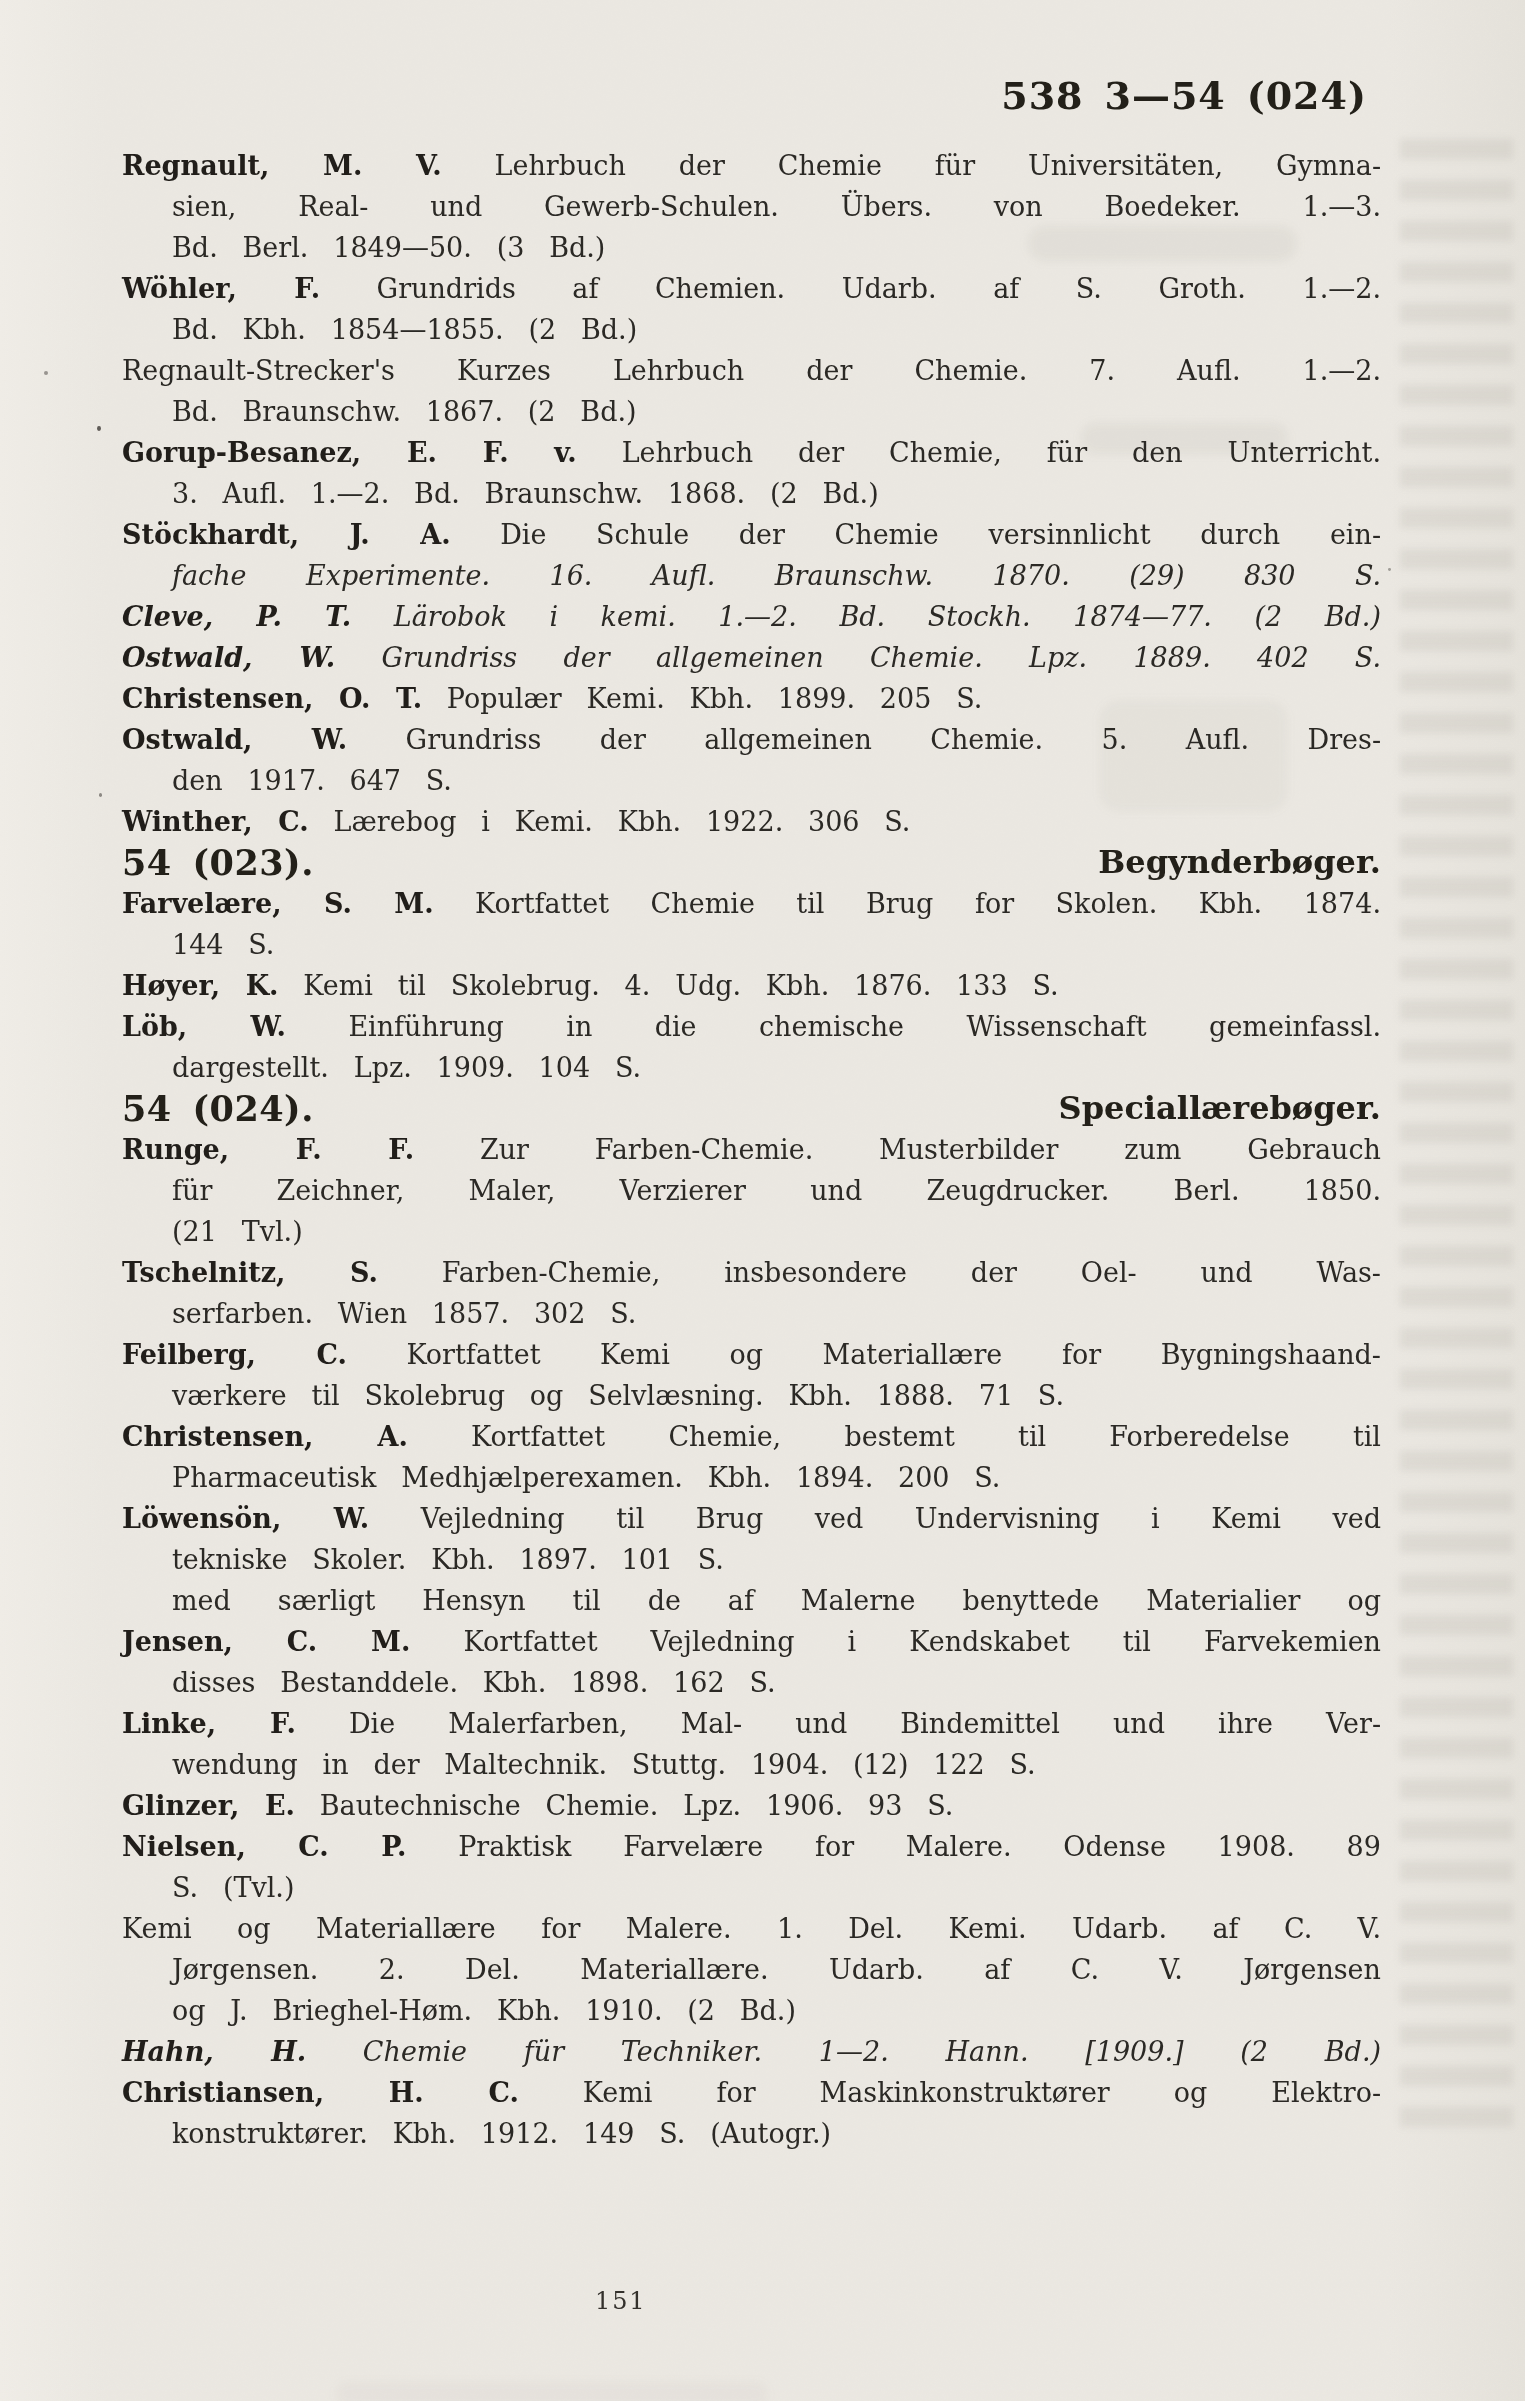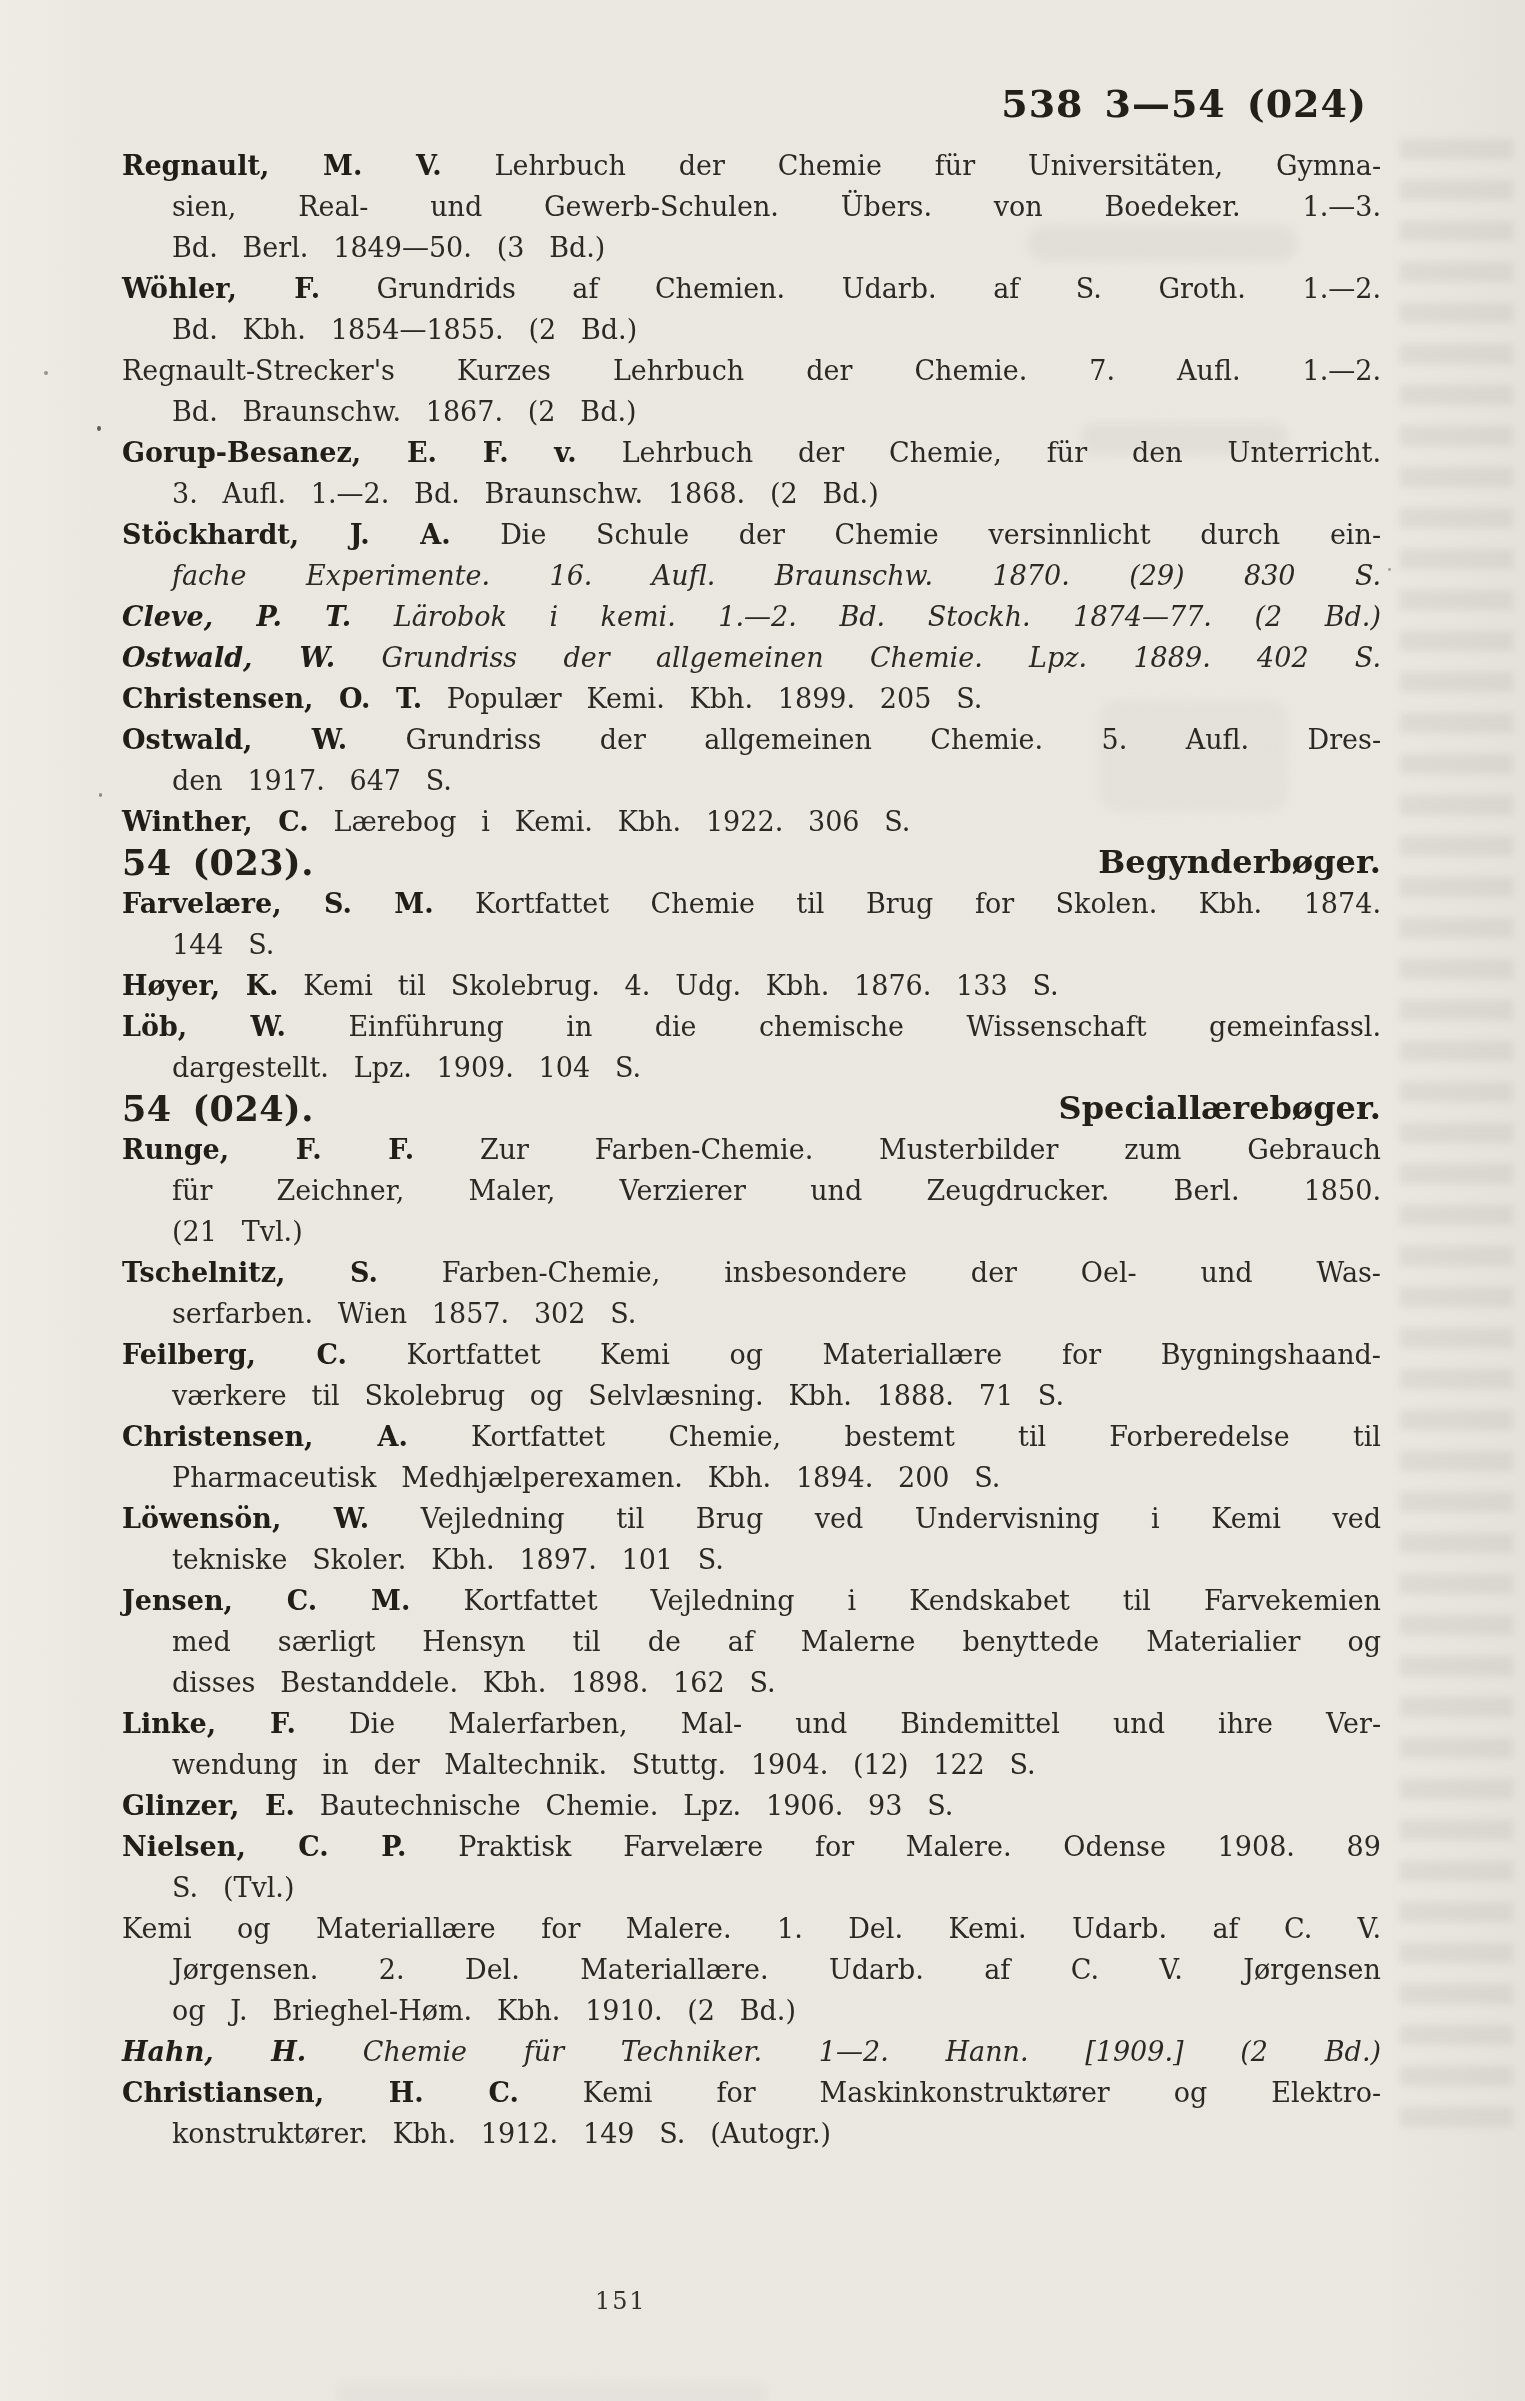--- a/index.html
+++ b/index.html
@@ -52,21 +52,21 @@
     background:rgba(48,44,40,0.75);
     pointer-events:none;
   }
   .speck.k1{left:97px;top:426px;width:3.8px;height:4.8px;}
   .speck.k2{left:99px;top:793px;width:3.4px;height:3.8px;background:rgba(48,44,40,0.5);}
   .speck.k3{left:1388px;top:568px;width:2.9px;height:2.9px;background:rgba(48,44,40,0.4);}
   .speck.k4{left:44px;top:371px;width:4.3px;height:4.3px;background:rgba(48,44,40,0.45);}
 
   .header-row{
     position:absolute;
-    left:122px;top:81px;width:1245px;
+    left:122px;top:73px;width:1245px;
     text-align:right;
     font-weight:700;
     font-size:38px;
     letter-spacing:1px;
     word-spacing:6.7px;
     color:#232019;
   }
 
   .content{
     position:absolute;
@@ -209,22 +209,22 @@
       </div>
       <div class="entry">
         <div class="line"><b class="author">Christensen, A.</b> Kortfattet Chemie, bestemt til Forberedelse til</div>
         <div class="line cont last">Pharmaceutisk Medhjælperexamen. Kbh. 1894. 200 S.</div>
       </div>
       <div class="entry">
         <div class="line"><b class="author">Löwensön, W.</b> Vejledning til Brug ved Undervisning i Kemi ved</div>
         <div class="line cont last">tekniske Skoler. Kbh. 1897. 101 S.</div>
       </div>
       <div class="entry">
+        <div class="line cont">med særligt Hensyn til de af Malerne benyttede Materialier og</div>
         <div class="line"><b class="author">Jensen, C. M.</b> Kortfattet Vejledning i Kendskabet til Farvekemien</div>
-        <div class="line cont">med særligt Hensyn til de af Malerne benyttede Materialier og</div>
         <div class="line cont last">disses Bestanddele. Kbh. 1898. 162 S.</div>
       </div>
       <div class="entry">
         <div class="line"><b class="author">Linke, F.</b> Die Malerfarben, Mal- und Bindemittel und ihre Ver-</div>
         <div class="line cont last">wendung in der Maltechnik. Stuttg. 1904. (12) 122 S.</div>
       </div>
       <div class="entry">
         <div class="line last"><b class="author">Glinzer, E.</b> Bautechnische Chemie. Lpz. 1906. 93 S.</div>
       </div>
       <div class="entry">

